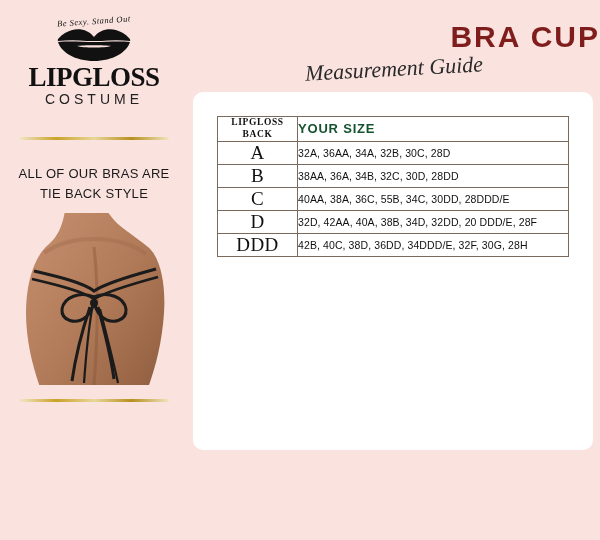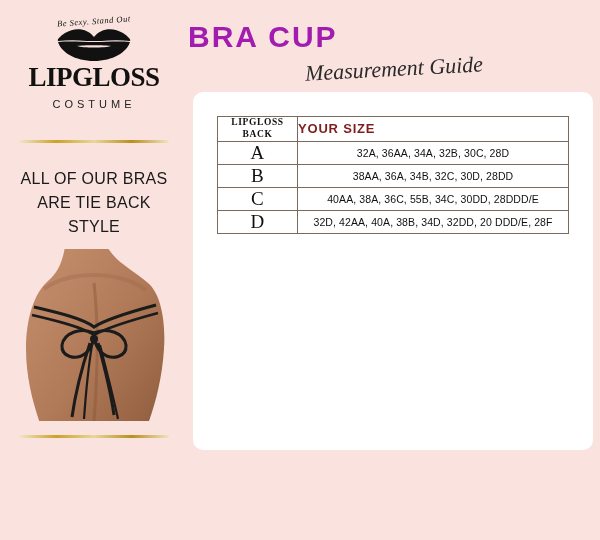--- a/index.html
+++ b/index.html
@@ -44,36 +44,35 @@
   .brand {
     margin-top: 2px;
     font-family: "Liberation Serif", serif;
     font-weight: bold;
     font-size: 27px;
     letter-spacing: -0.5px;
     color: #111;
     line-height: 1;
   }
   .brand-sub {
-    margin-top: 7px;
-    font-size: 11px;
+    font-size: 14px;
     letter-spacing: 4px;
     color: #222;
   }
   .divider {
     margin-top: 30px;
     width: 150px; height: 3px;
     background: linear-gradient(90deg,#f3e6c8 0%,#c9a227 25%,#e8d79a 50%,#b8901f 75%,#f0e4c0 100%);
     border-radius: 2px;
   }
   .left-note {
     margin-top: 24px;
     width: 160px;
     text-align: center;
-    font-size: 16px;
+    font-size: 13px;
     letter-spacing: 0.3px;
     color: #1a1a1a;
     line-height: 1.5;
   }
   .photo {
     margin-top: 10px;
     width: 160px; height: 172px;
     position: relative;
     overflow: hidden;
   }
@@ -88,26 +87,26 @@
   
   .right {
     position: absolute;
     left: 188px; top: 0;
     width: 412px; height: 540px;
   }
   .title {
     position: absolute;
     left: 0; top: 20px;
     width: 412px;
-    text-align: left;
+    text-align: right;
     font-family: "Liberation Sans", sans-serif;
     font-weight: bold;
     font-size: 30px;
     letter-spacing: 2px;
-    color: #a21caf;
+    color: #7f1d1d;
   }
   .subtitle {
     position: absolute;
     left: 0; top: 56px;
     width: 412px;
     text-align: center;
     font-family: "Liberation Serif", serif;
     font-style: italic;
     font-size: 22px;
     color: #2a2a2a;
@@ -141,38 +140,37 @@
     color: #111;
     text-align: center;
     line-height: 1.25;
     padding: 8px 4px;
   }
   .hdr-right {
     font-family: "Liberation Sans", sans-serif;
     font-weight: bold;
     font-size: 13px;
     letter-spacing: 0.8px;
-    color: #7f1d1d;
+    color: #14532d;
     padding: 8px 0 8px 14px;
   }
   .cup {
     font-family: "Liberation Serif", serif;
     font-size: 19px;
     color: #111;
     text-align: center;
     padding: 9px 2px;
     letter-spacing: 0.5px;
   }
   .sizes {
     font-family: "Liberation Sans", sans-serif;
     font-size: 10.5px;
     color: #111;
     padding: 9px 6px 9px 14px;
     letter-spacing: 0.1px;
-    text-align: center;
   }
 </style>
 </head>
 <body>
 
 <div class="page">
 
   <div class="left">
 
     <div class="tagline">Be Sexy. Stand Out</div>
@@ -256,18 +254,22 @@
             <td class="sizes">38AA, 36A, 34B, 32C, 30D, 28DD</td>
           </tr>
           <tr>
             <td class="col-size cup">C</td>
             <td class="sizes">40AA, 38A, 36C, 55B, 34C, 30DD, 28DDD/E</td>
           </tr>
           <tr>
             <td class="col-size cup">D</td>
             <td class="sizes">32D, 42AA, 40A, 38B, 34D, 32DD, 20 DDD/E, 28F</td>
           </tr>
+          <tr>
+            <td class="col-size cup">DDD</td>
+            <td class="sizes">42B, 40C, 38D, 36DD, 34DDD/E, 32F, 30G, 28H</td>
+          </tr>
         </tbody>
       </table>
     </div>
   </div>
 
 </div>
 
 </body></html>

